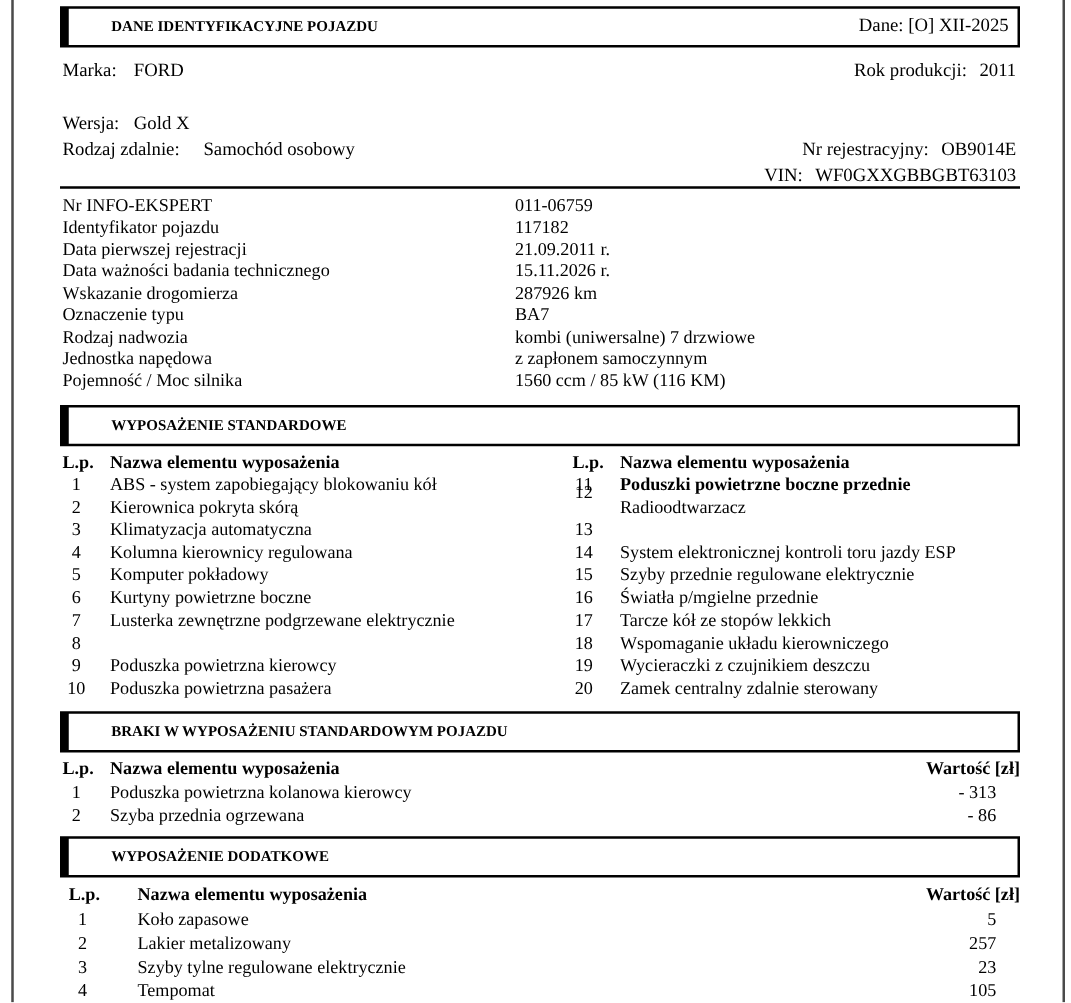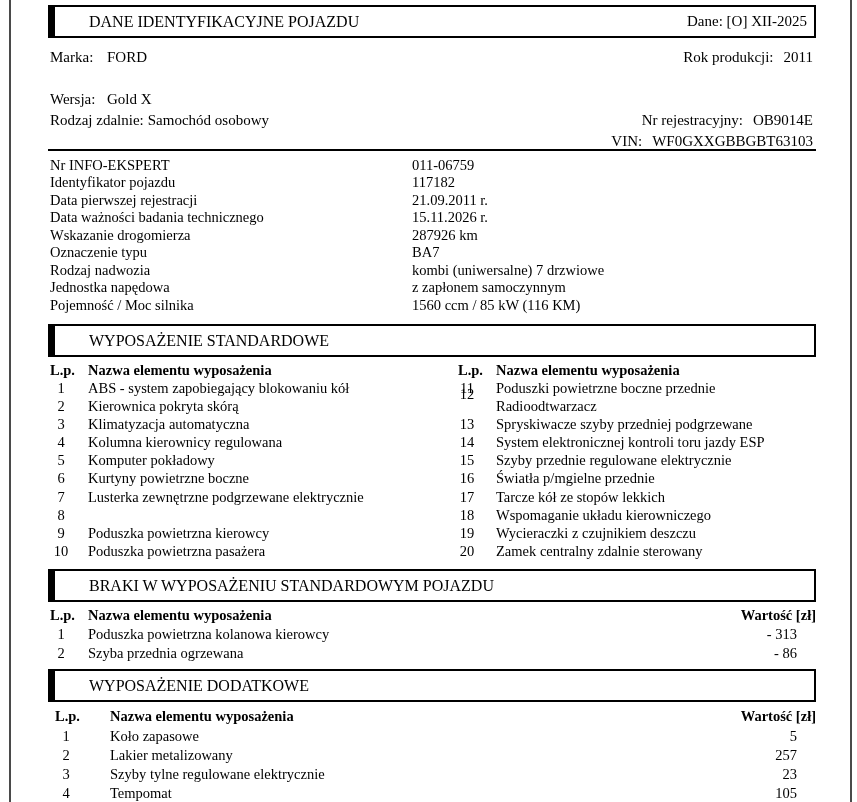--- a/index.html
+++ b/index.html
@@ -11,30 +11,30 @@
   .edge-line { position:absolute; top:0; bottom:0; width:2px; background:#4a4a4a; }
   .edge-left  { left:9px; }
   .edge-right { left:850px; }
 
   .section-box {
     position:absolute; left:48px; width:768px; height:33px; box-sizing:border-box;
     border:2px solid #000; border-left:7px solid #000;
     display:flex; align-items:center; justify-content:space-between;
     padding:0 7px 0 34px;
   }
-  .section-title { font-weight:normal; font-size:16px; white-space:nowrap; }
+  .section-title { font-weight:bold; font-size:12px; white-space:nowrap; }
   .header-date { font-size:15px; white-space:nowrap; }
 
   .abs { position:absolute; white-space:nowrap; }
   .fs15 { font-size:15px; }
   .fs14 { font-size:14.5px; }
   .b { font-weight:bold; }
 
   .info-label-fixed { display:inline-block; width:57px; }
-  .gap12 { margin-left:4px;font-family:Liberation Serif, serif; }
+  .gap12 { margin-left:19px;font-family:Liberation Serif, serif; }
   .gap10 { margin-left:10px; }
 
   .hr { position:absolute; left:48px; width:768px; height:2px; background:#000; }
 
   .num-col { position:absolute; text-align:center; font-size:14.5px; }
   .val-right { position:absolute; text-align:right; font-size:14.5px; }
 </style>
 </head>
 <body>
 
@@ -111,25 +111,24 @@
   <div class="abs fs14" style="top:470px; left:88px;">Kurtyny powietrzne boczne</div>
   <div class="num-col" style="top:489px; left:48px; width:26px;">7</div>
   <div class="abs fs14" style="top:489px; left:88px;">Lusterka zewnętrzne podgrzewane elektrycznie</div>
   <div class="num-col" style="top:507px; left:48px; width:26px;">8</div>
   <div class="num-col" style="top:525px; left:48px; width:26px;">9</div>
   <div class="abs fs14" style="top:525px; left:88px;">Poduszka powietrzna kierowcy</div>
   <div class="num-col" style="top:543px; left:48px; width:26px;">10</div>
   <div class="abs fs14" style="top:543px; left:88px;">Poduszka powietrzna pasażera</div>
 
   <div class="num-col" style="top:380px; left:452px; width:30px;">11</div>
-  <div class="abs fs14" style="top:380px; left:496px;">Poduszki powietrzne boczne przednie</div>
+  <div class="abs fs14" style="top:380px; left:496px;font-weight:bold;">Poduszki powietrzne boczne przednie</div>
   <div class="num-col" style="top:386px; left:452px; width:30px;">12</div>
   <div class="abs fs14" style="top:398px; left:496px;">Radioodtwarzacz</div>
   <div class="num-col" style="top:416px; left:452px; width:30px;">13</div>
-  <div class="abs fs14" style="top:416px; left:496px;">Spryskiwacze szyby przedniej podgrzewane</div>
   <div class="num-col" style="top:434px; left:452px; width:30px;">14</div>
   <div class="abs fs14" style="top:434px; left:496px;">System elektronicznej kontroli toru jazdy ESP</div>
   <div class="num-col" style="top:452px; left:452px; width:30px;">15</div>
   <div class="abs fs14" style="top:452px; left:496px;">Szyby przednie regulowane elektrycznie</div>
   <div class="num-col" style="top:470px; left:452px; width:30px;">16</div>
   <div class="abs fs14" style="top:470px; left:496px;">Światła p/mgielne przednie</div>
   <div class="num-col" style="top:489px; left:452px; width:30px;">17</div>
   <div class="abs fs14" style="top:489px; left:496px;">Tarcze kół ze stopów lekkich</div>
   <div class="num-col" style="top:507px; left:452px; width:30px;">18</div>
   <div class="abs fs14" style="top:507px; left:496px;">Wspomaganie układu kierowniczego</div>

